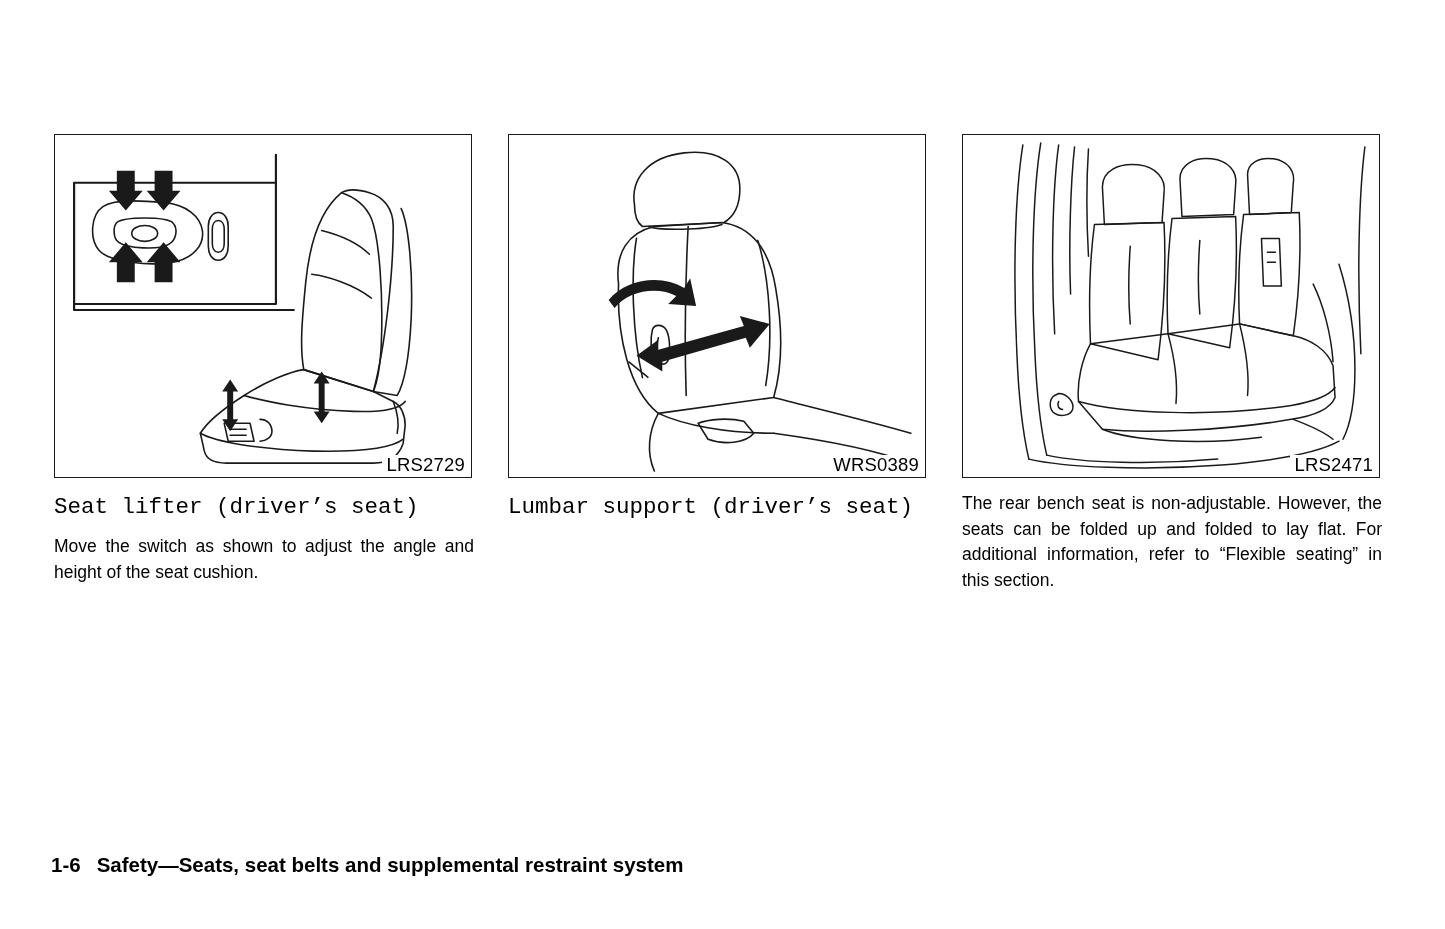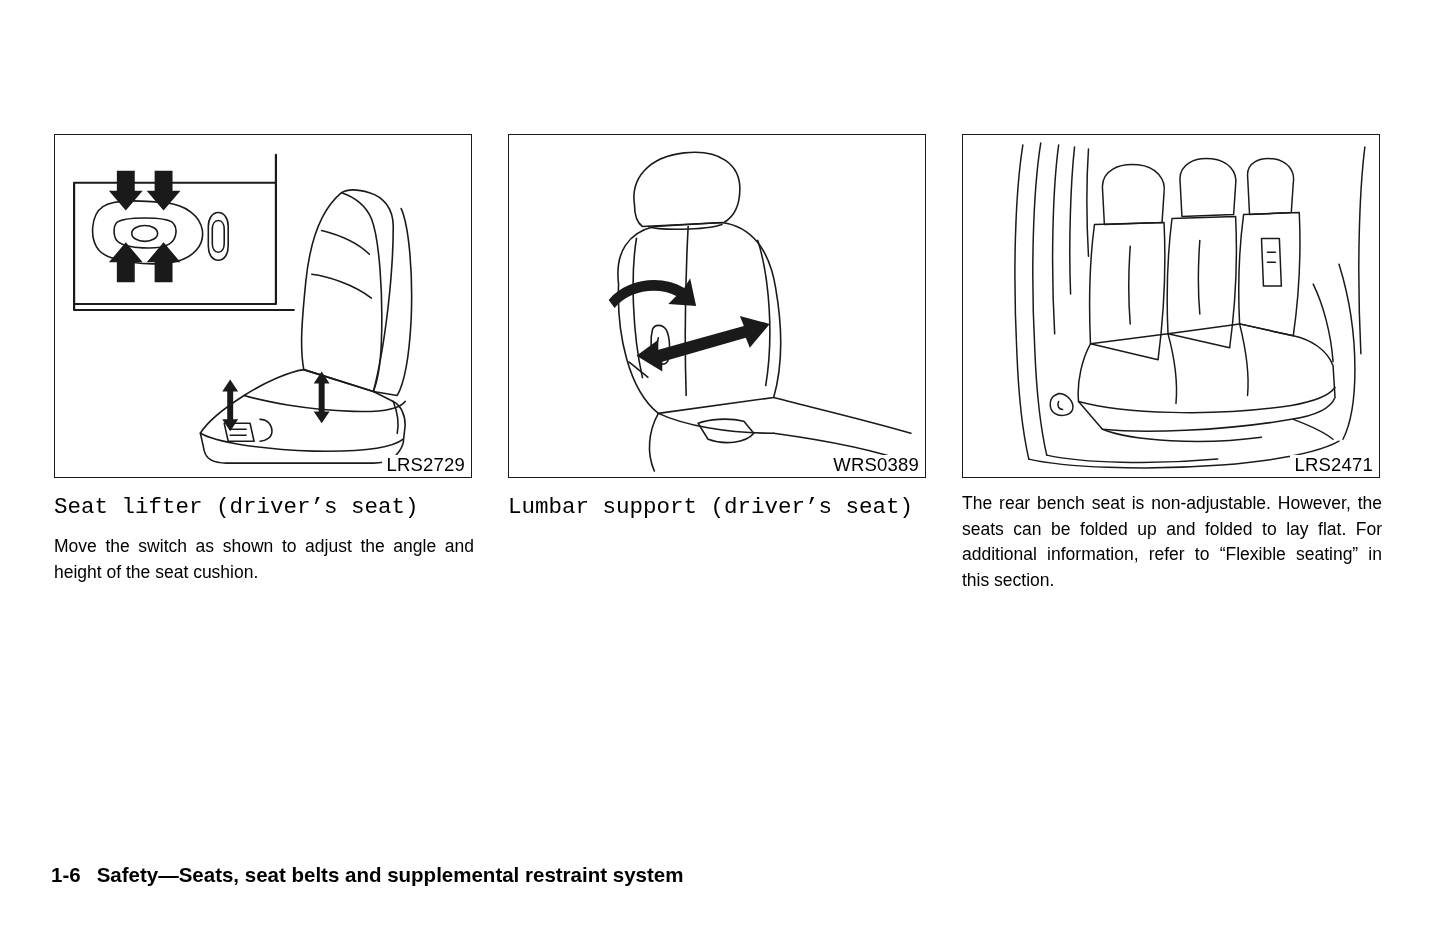--- a/index.html
+++ b/index.html
@@ -73,21 +73,21 @@
     margin-top: 13px;
     font-size: 17.5px;
     line-height: 25.5px;
     text-align: justify;
     text-justify: inter-word;
     font-family: "Liberation Sans", sans-serif;
   }
   .footer {
     position: absolute;
     left: 51px;
-    bottom: 42px;
+    bottom: 52px;
     font-size: 20.5px;
     font-weight: bold;
     font-family: "Liberation Sans", sans-serif;
     white-space: nowrap;
   }
   .footer .pagenum {
     margin-right: 16px;
   }
 </style>
 </head>

